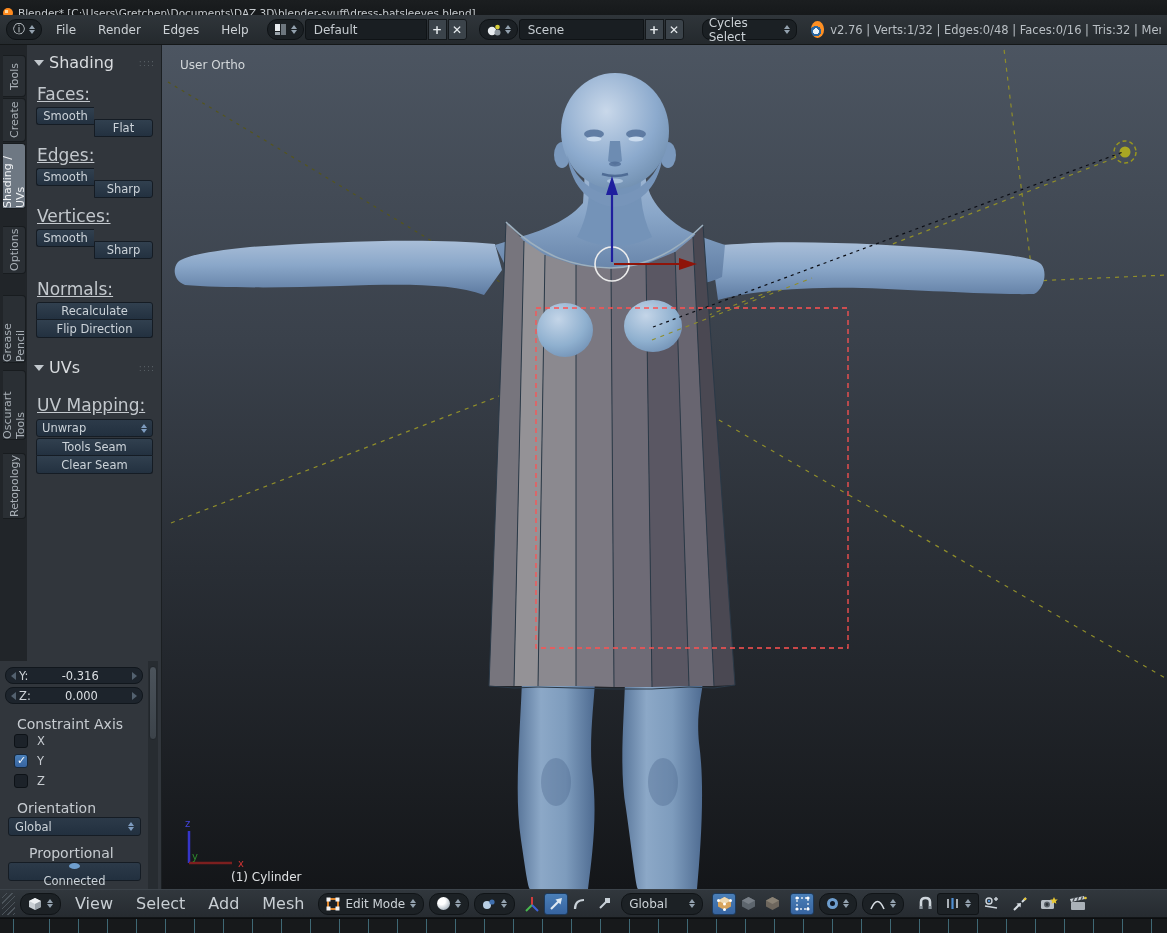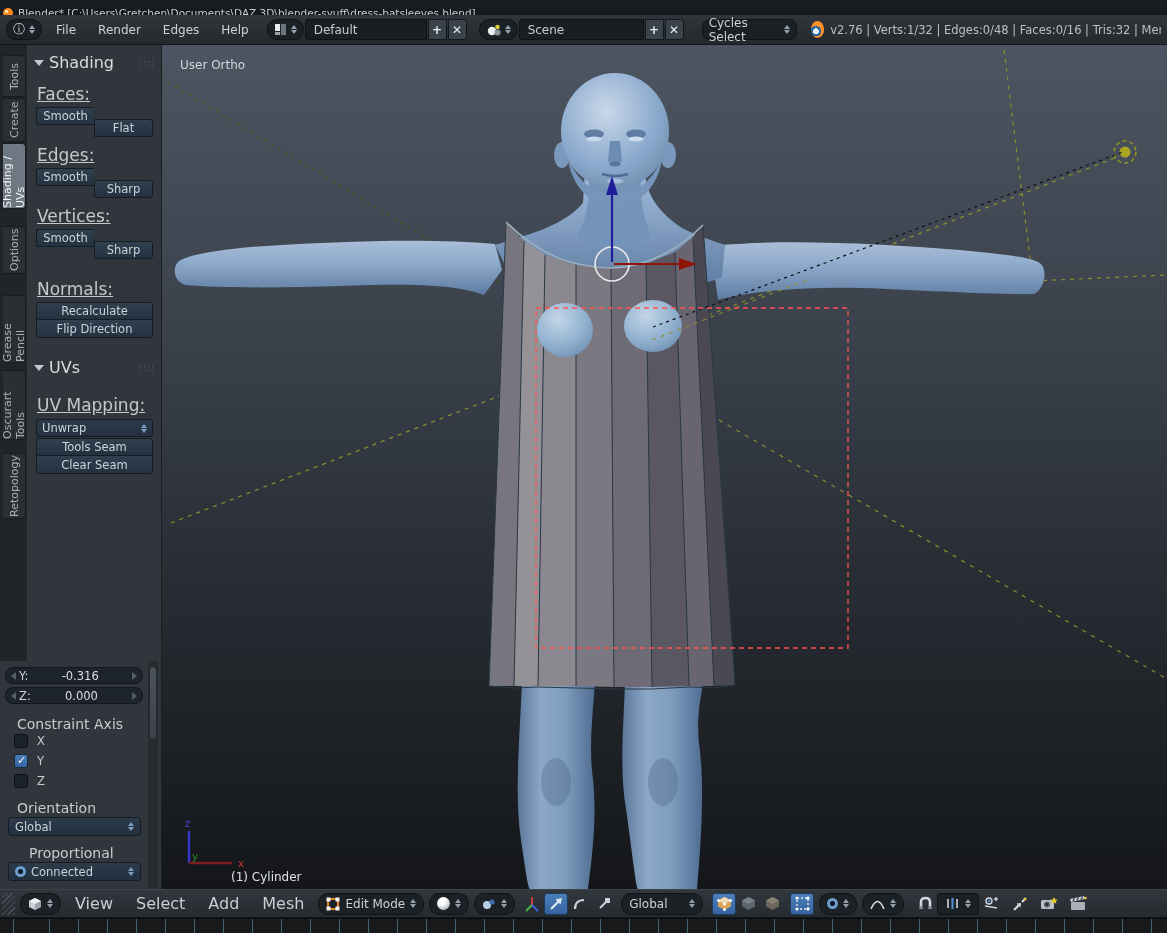--- a/index.html
+++ b/index.html
@@ -276,21 +276,21 @@
       </div>
       <div class="op-label" style="top:139px;">Orientation</div>
       <div class="op-dd" style="top:156px;">
         <span class="lbl">Global</span>
         <span class="arrows">
             <span class="tri-up" style="border-bottom-color:#7e9cc0;"></span>
             <span class="tri-down" style="border-top-color:#7e9cc0;"></span>
           </span>
       </div>
       <div class="op-label" style="top:184px;margin-left:12px;">Proportional Editing</div>
-      <div class="op-dd" style="top:201px;">
+      <div class="op-dd" style="top:201px;flex-direction:column;">
         <span class="oring"></span>
         <span class="lbl">Connected</span>
         <span class="arrows">
             <span class="tri-up" style="border-bottom-color:#7e9cc0;"></span>
             <span class="tri-down" style="border-top-color:#7e9cc0;"></span>
           </span>
       </div>
     </div>
     <div class="scrollbar">
       <div class="scroll-thumb"></div>

